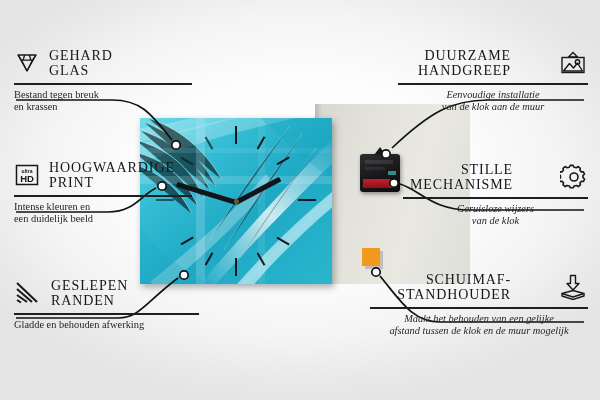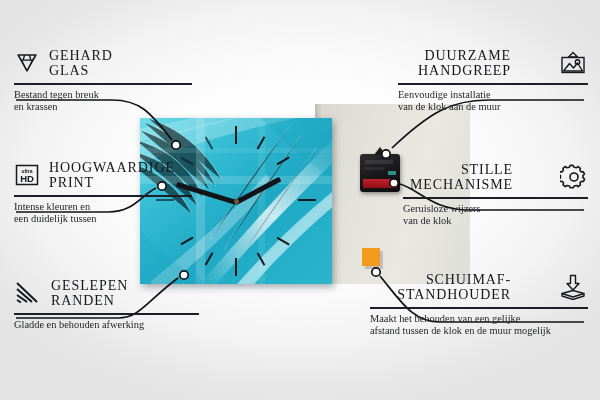--- a/index.html
+++ b/index.html
@@ -28,21 +28,21 @@
   }
   .rule{height:1.6px;background:#1d1f22;margin-top:5px;}
   .feat-desc{
     font-family:"Liberation Serif", serif;
     font-size:10.4px;line-height:12.4px;color:#242628;
     margin-top:4px;white-space:pre-line;
   }
   .left .feat-head{justify-content:flex-start;}
   .left .feat-desc{text-align:left;}
   .right .feat-head{justify-content:flex-end;gap:47px;}
-  .right .feat-desc{text-align:left;}
+  .right .feat-desc{text-align:center;font-style:italic;}
   .right .feat-title{text-align:right;}
 
   .icon{flex:0 0 auto;display:block;color:#16181b;}
 
   
   #f-glass{left:14px;top:48px;width:178px;}
   #f-print{left:14px;top:160px;width:178px;}
   #f-edges{left:14px;top:278px;width:185px;}
   
   #f-handle{right:12px;top:48px;width:190px;}
@@ -240,21 +240,21 @@
       <svg class="icon" width="26" height="24" viewBox="0 0 26 24">
         <rect x="2.5" y="2.5" width="21" height="19" fill="none" stroke="#16181b" stroke-width="1.5"></rect>
         <text x="13" y="10" text-anchor="middle" font-family="Liberation Sans, sans-serif" font-size="5" font-weight="bold" fill="#16181b">ultra</text>
         <text x="13" y="19" text-anchor="middle" font-family="Liberation Sans, sans-serif" font-size="9.5" font-weight="bold" fill="#16181b">HD</text>
       </svg>
       <div class="feat-title">HOOGWAARDIGE
 PRINT</div>
     </div>
     <div class="rule"></div>
     <div class="feat-desc">Intense kleuren en
-een duidelijk tussen</div>
+een duidelijk beeld</div>
   </div>
 
   <div class="feature left" id="f-edges">
     <div class="feat-head">
       <svg class="icon" width="28" height="24" viewBox="0 0 28 24">
         <g stroke="#16181b" stroke-width="2" stroke-linecap="butt">
           <path d="M3 2 L23 21"></path>
           <path d="M3 8 L18 21"></path>
           <path d="M3 14 L13 21"></path>
           <path d="M3 19 L7 21.5"></path>

